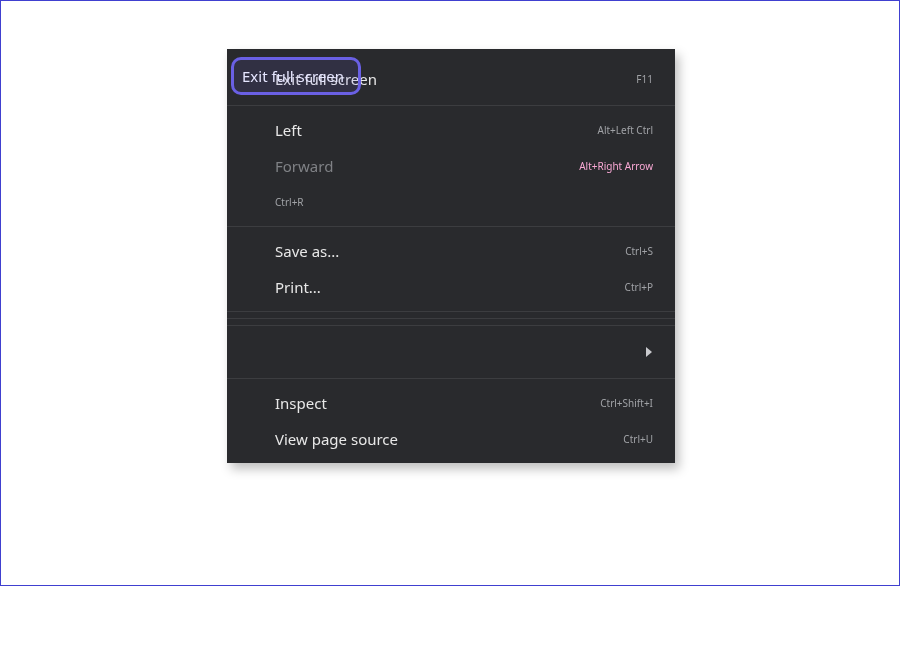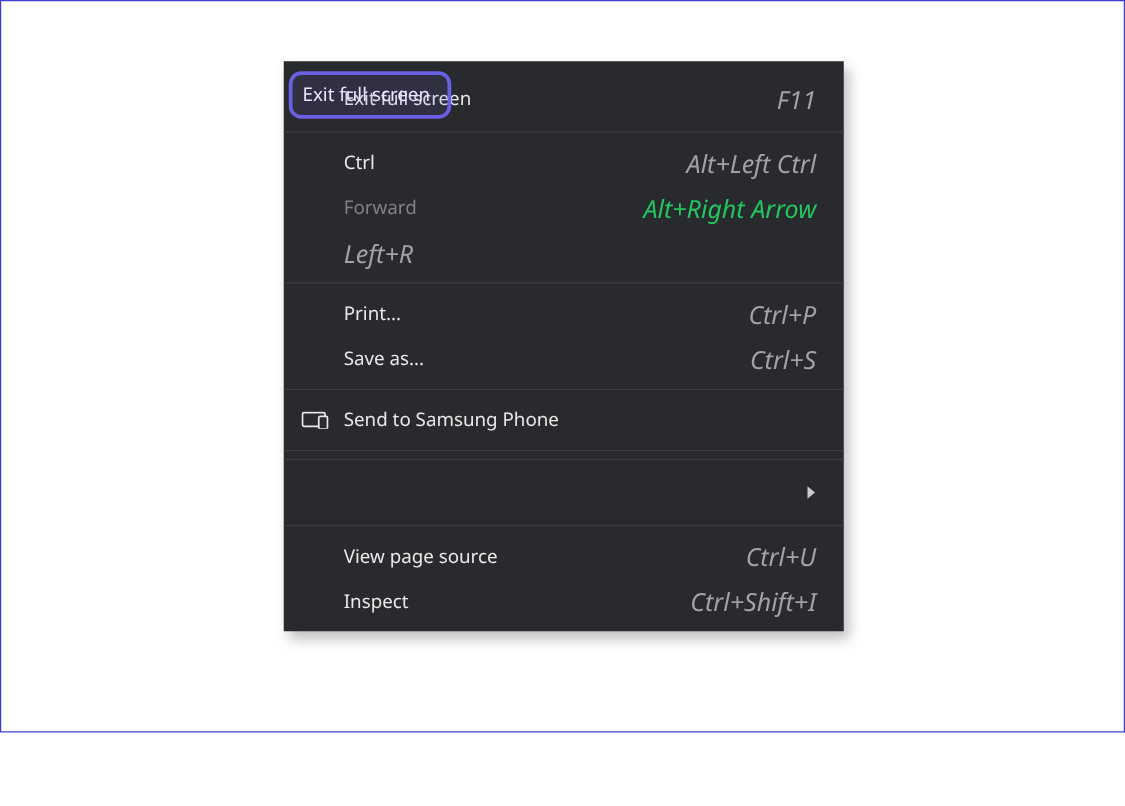--- a/index.html
+++ b/index.html
@@ -38,26 +38,25 @@
     .menu-item.disabled {
       color: #7f8185;
     }
     .menu-item .label {
       flex: 1 1 auto;
       white-space: nowrap;
     }
     .menu-item .shortcut {
       flex: 0 0 auto;
       color: #a0a2a6;
-      font-size: 20px;
+      font-size: 10px;
       white-space: nowrap;
-      font-style: italic;
     }
     .menu-item.disabled .shortcut {
-      color: #22c55e;
+      color: #f9a8d4;
     }
     .menu-item .leading-icon {
       position: absolute;
       left: 14px;
       top: 50%;
       transform: translateY(-50%);
       width: 22px;
       height: 16px;
       color: #e8e8e8;
       display: flex;
@@ -110,77 +109,68 @@
       <span class="label">Exit full screen</span>
       <span class="shortcut">F11</span>
       <span class="hl">
         <span class="hl-text">Exit full screen</span>
       </span>
     </div>
 
     <div class="separator"></div>
 
     <div class="menu-item">
-      <span class="label">Ctrl</span>
+      <span class="label">Left</span>
       <span class="shortcut">Alt+Left Ctrl</span>
     </div>
 
     <div class="menu-item disabled">
       <span class="label">Forward</span>
       <span class="shortcut">Alt+Right Arrow</span>
     </div>
 
     <div class="menu-item">
-      <span class="shortcut">Left+R</span>
+      <span class="shortcut">Ctrl+R</span>
     </div>
 
     <div class="separator"></div>
+
+    <div class="menu-item">
+      <span class="label">Save as...</span>
+      <span class="shortcut">Ctrl+S</span>
+    </div>
 
     <div class="menu-item">
       <span class="label">Print...</span>
       <span class="shortcut">Ctrl+P</span>
     </div>
 
-    <div class="menu-item">
-      <span class="label">Save as...</span>
-      <span class="shortcut">Ctrl+S</span>
-    </div>
-
 
     <div class="separator"></div>
 
-    <div class="menu-item">
-      <span class="leading-icon">
-        <svg class="svg-icon" width="22" height="14" viewBox="0 0 22 14" fill="none">
-          <rect x="1" y="1" width="18" height="11" rx="1.2" stroke="#e8e8e8" stroke-width="1.4"></rect>
-          <rect x="14" y="4" width="7" height="10" rx="1.2" fill="#292a2d" stroke="#e8e8e8" stroke-width="1.4"></rect>
-        </svg>
-      </span>
-      <span class="label">Send to Samsung Phone</span>
-    </div>
 
     <div class="separator"></div>
 
 
     <div class="separator"></div>
 
     <div class="submenu-row">
       <span class="trailing-arrow">
         <svg class="svg-icon" width="8" height="12" viewBox="0 0 8 12">
           <path d="M1 1 L7 6 L1 11 Z" fill="#c9cace"></path>
         </svg>
       </span>
     </div>
 
     <div class="separator"></div>
 
     <div class="menu-item">
-      <span class="label">View page source</span>
-      <span class="shortcut">Ctrl+U</span>
+      <span class="label">Inspect</span>
+      <span class="shortcut">Ctrl+Shift+I</span>
     </div>
 
     <div class="menu-item">
-      <span class="label">Inspect</span>
-      <span class="shortcut">Ctrl+Shift+I</span>
+      <span class="label">View page source</span>
+      <span class="shortcut">Ctrl+U</span>
     </div>
 
   </div>
 </div>
 
 </body></html>

